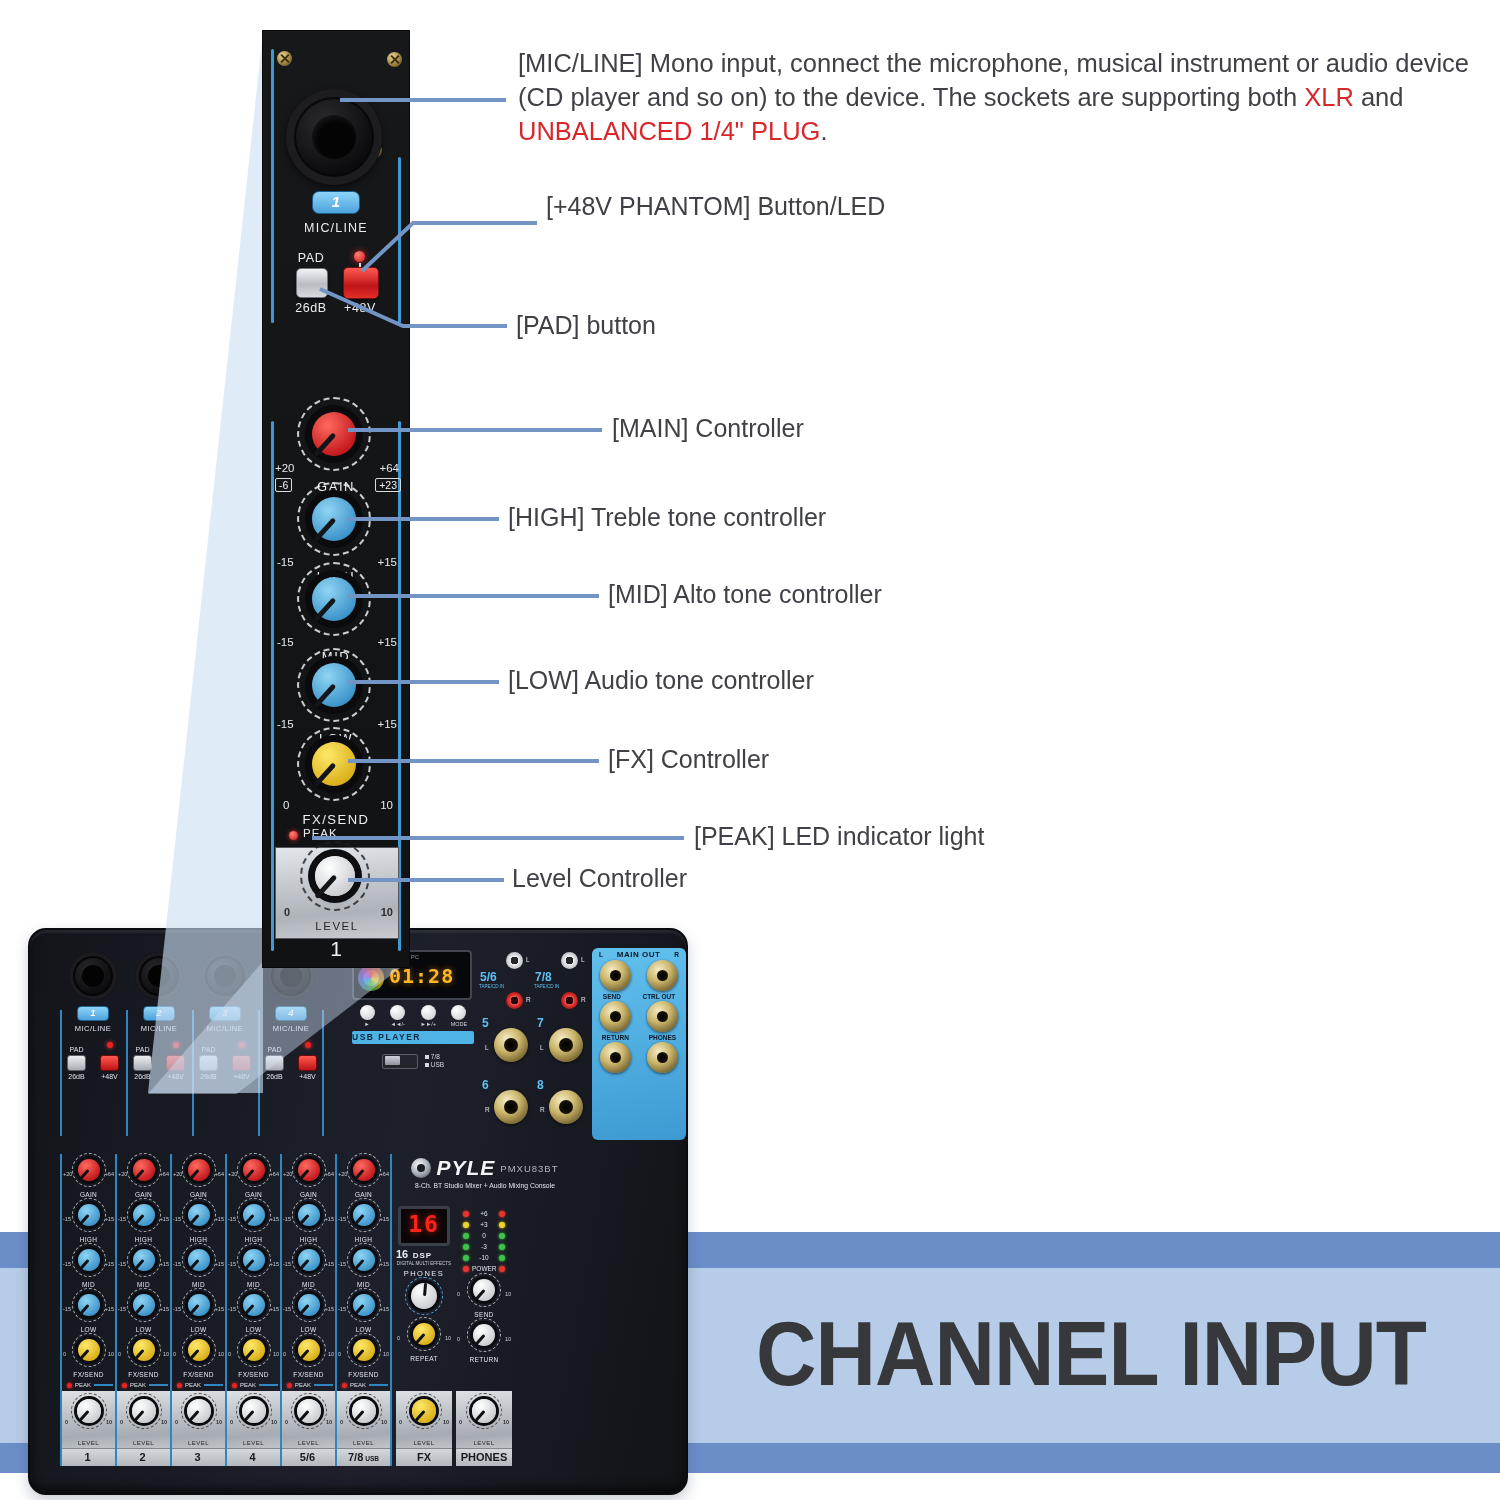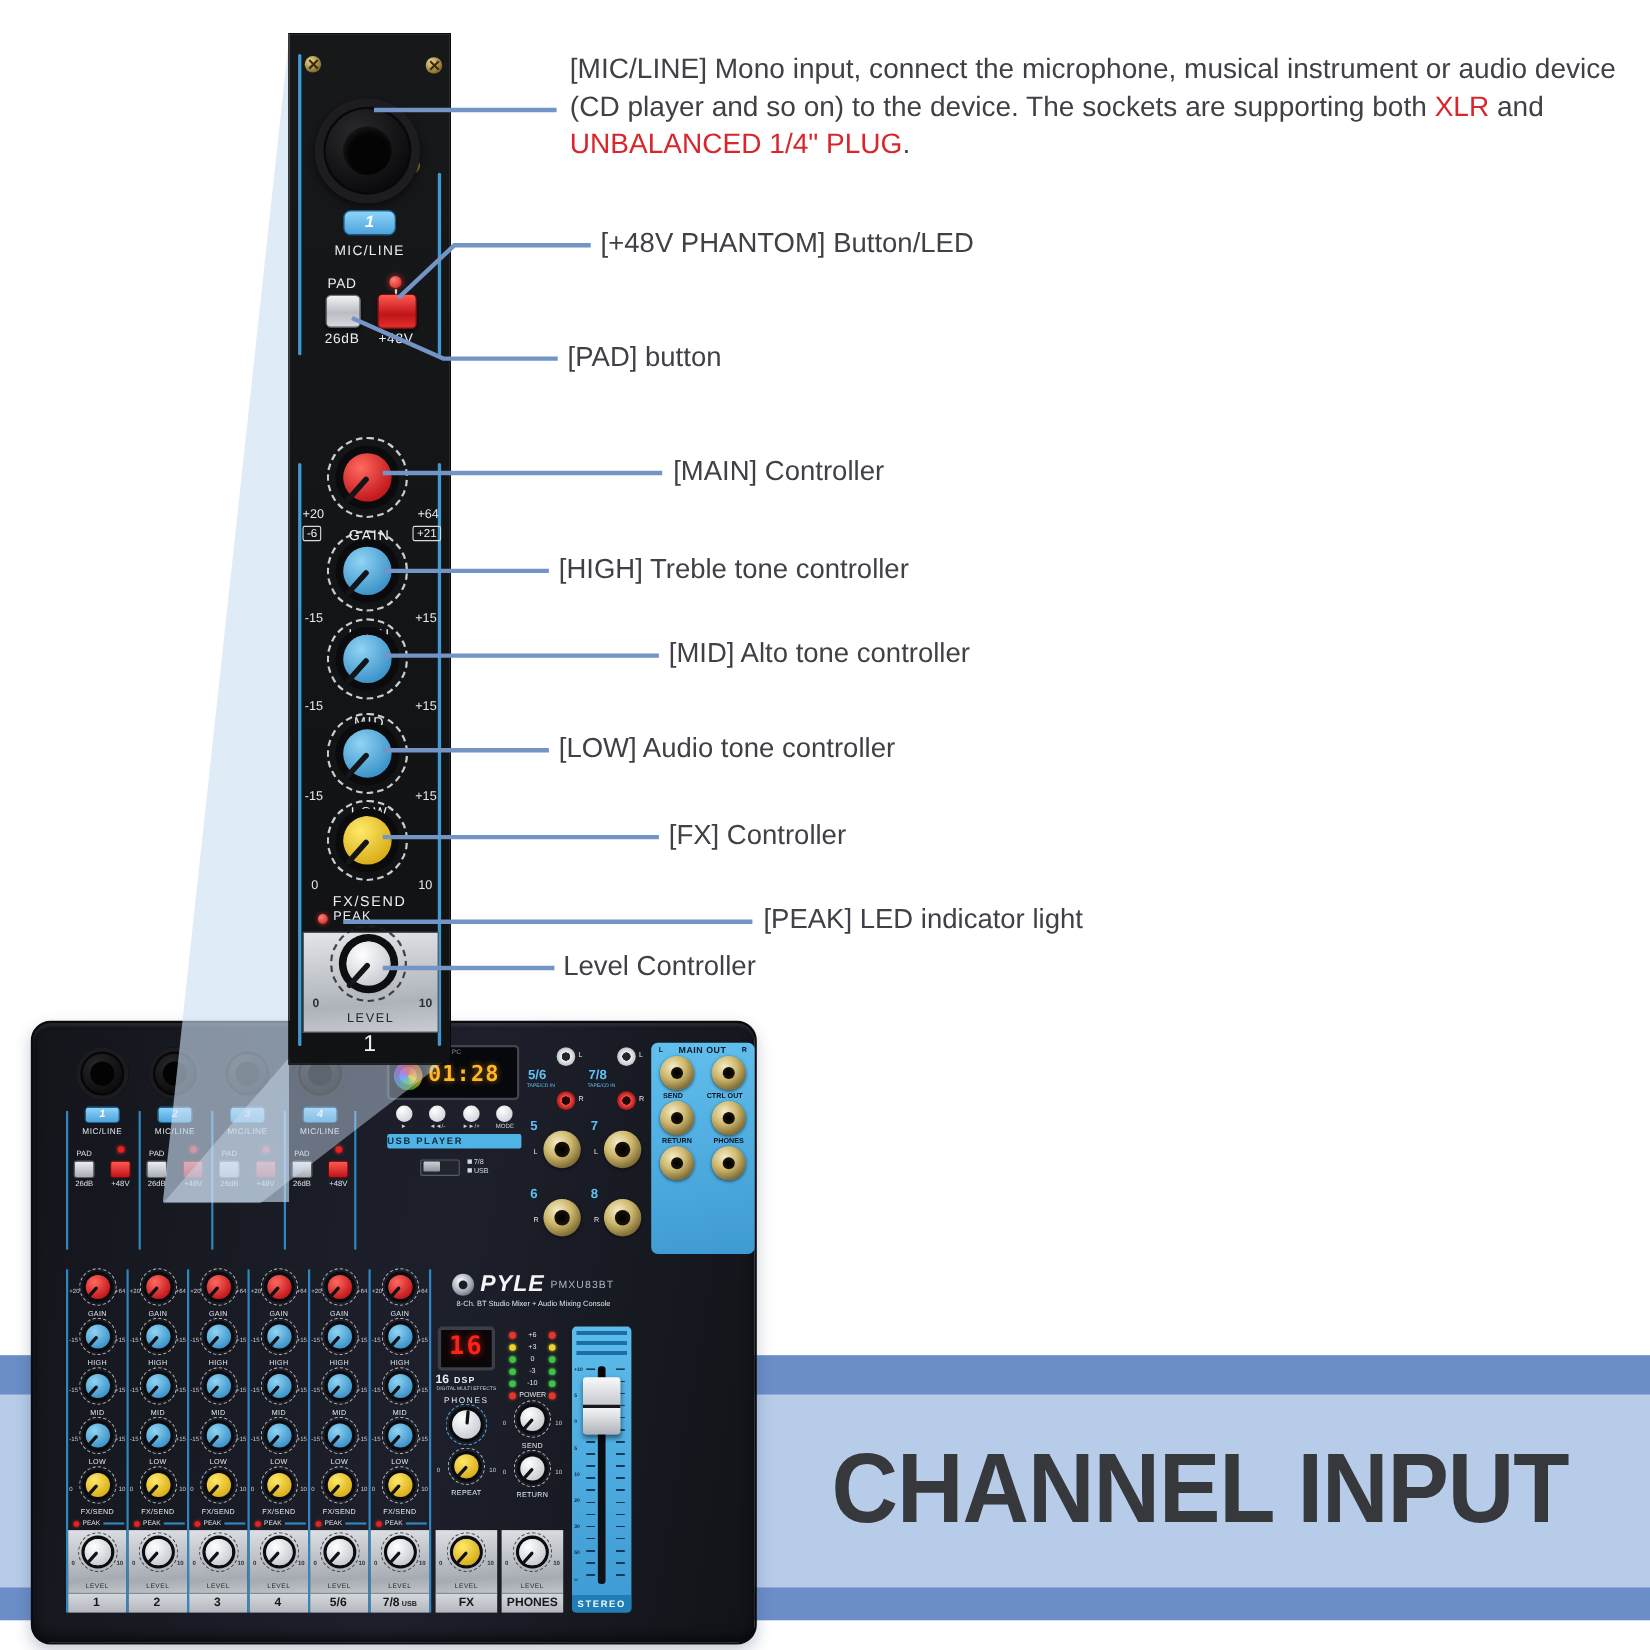--- a/index.html
+++ b/index.html
@@ -815,38 +815,20 @@
             <span class="mknob c-white"></span>
             <span class="lsc l">0</span>
             <span class="lsc r">10</span>
             <span class="lname">LEVEL</span>
           </div>
           <div class="chlabel">
               <span>PHONES</span>
             </div>
         </div>
 
-        <div id="fadercol">
-          <div class="fscale">
-            <span>+10</span>
-            <span>5</span>
-            <span>0</span>
-            <span>5</span>
-            <span>10</span>
-            <span>20</span>
-            <span>30</span>
-            <span>50</span>
-            <span>∞</span>
-          </div>
-          <div class="fticks l"></div>
-          <div class="fticks r"></div>
-          <div class="ftrack"></div>
-          <div class="fcap"></div>
-          <div class="stereotag">STEREO</div>
-        </div>
       </div>
     </div>
   </div>
 
   <div id="strip">
     <div class="acc" id="accL1"></div>
     <div class="acc" id="accL2"></div>
     <div class="acc" id="accR1"></div>
     <div class="acc" id="accR2"></div>
     <span class="screw" style="left:14px;top:20px"></span>
@@ -861,21 +843,21 @@
     <div id="spadbtn"></div>
     <div class="slab" id="spaddb">26dB</div>
     <div id="sp48btn"></div>
     <div class="slab" id="sp48lab">+48V</div>
 
     <div class="bknob c-red" style="top:381px"></div>
     <span class="smin" style="left:12px;top:431px">+20</span>
     <span class="sbox" style="left:12px;top:447px">-6</span>
     <span class="sname" style="top:448px">GAIN</span>
     <span class="smin" style="right:10px;top:431px">+64</span>
-    <span class="sbox" style="right:8px;top:447px">+21</span>
+    <span class="sbox" style="right:8px;top:447px">+23</span>
 
     <div class="bknob c-blue" style="top:466px"></div>
     <span class="smin" style="left:14px;top:525px">-15</span>
     <span class="smin" style="right:12px;top:525px">+15</span>
     <span class="sname" style="top:538px">HIGH</span>
 
     <div class="bknob c-blue" style="top:546px"></div>
     <span class="smin" style="left:14px;top:605px">-15</span>
     <span class="smin" style="right:12px;top:605px">+15</span>
     <span class="sname" style="top:618px">MID</span>
@@ -915,21 +897,21 @@
       <line x1="312" y1="838" x2="684" y2="838"></line>
       <line x1="348" y1="880" x2="504" y2="880"></line>
     </g>
   </svg>
 
   <div id="para">
     <div>[MIC/LINE] Mono input, connect the microphone, musical instrument or audio device</div>
     <div><span>(CD player and so on) to the device. The sockets are supporting both </span><span class="red">XLR</span><span> and</span></div>
     <div><span class="red">UNBALANCED 1/4" PLUG</span><span>.</span></div>
   </div>
-  <div class="clabel" style="left:546px;top:207px">[+48V PHANTOM] Button/LED</div>
+  <div class="clabel" style="left:546px;top:192px">[+48V PHANTOM] Button/LED</div>
   <div class="clabel" style="left:516px;top:311px">[PAD] button</div>
   <div class="clabel" style="left:612px;top:414px">[MAIN] Controller</div>
   <div class="clabel" style="left:508px;top:503px">[HIGH] Treble tone controller</div>
   <div class="clabel" style="left:608px;top:580px">[MID] Alto tone controller</div>
   <div class="clabel" style="left:508px;top:666px">[LOW] Audio tone controller</div>
   <div class="clabel" style="left:608px;top:745px">[FX] Controller</div>
   <div class="clabel" style="left:694px;top:822px">[PEAK] LED indicator light</div>
   <div class="clabel" style="left:512px;top:864px">Level Controller</div>
 
 </div>

